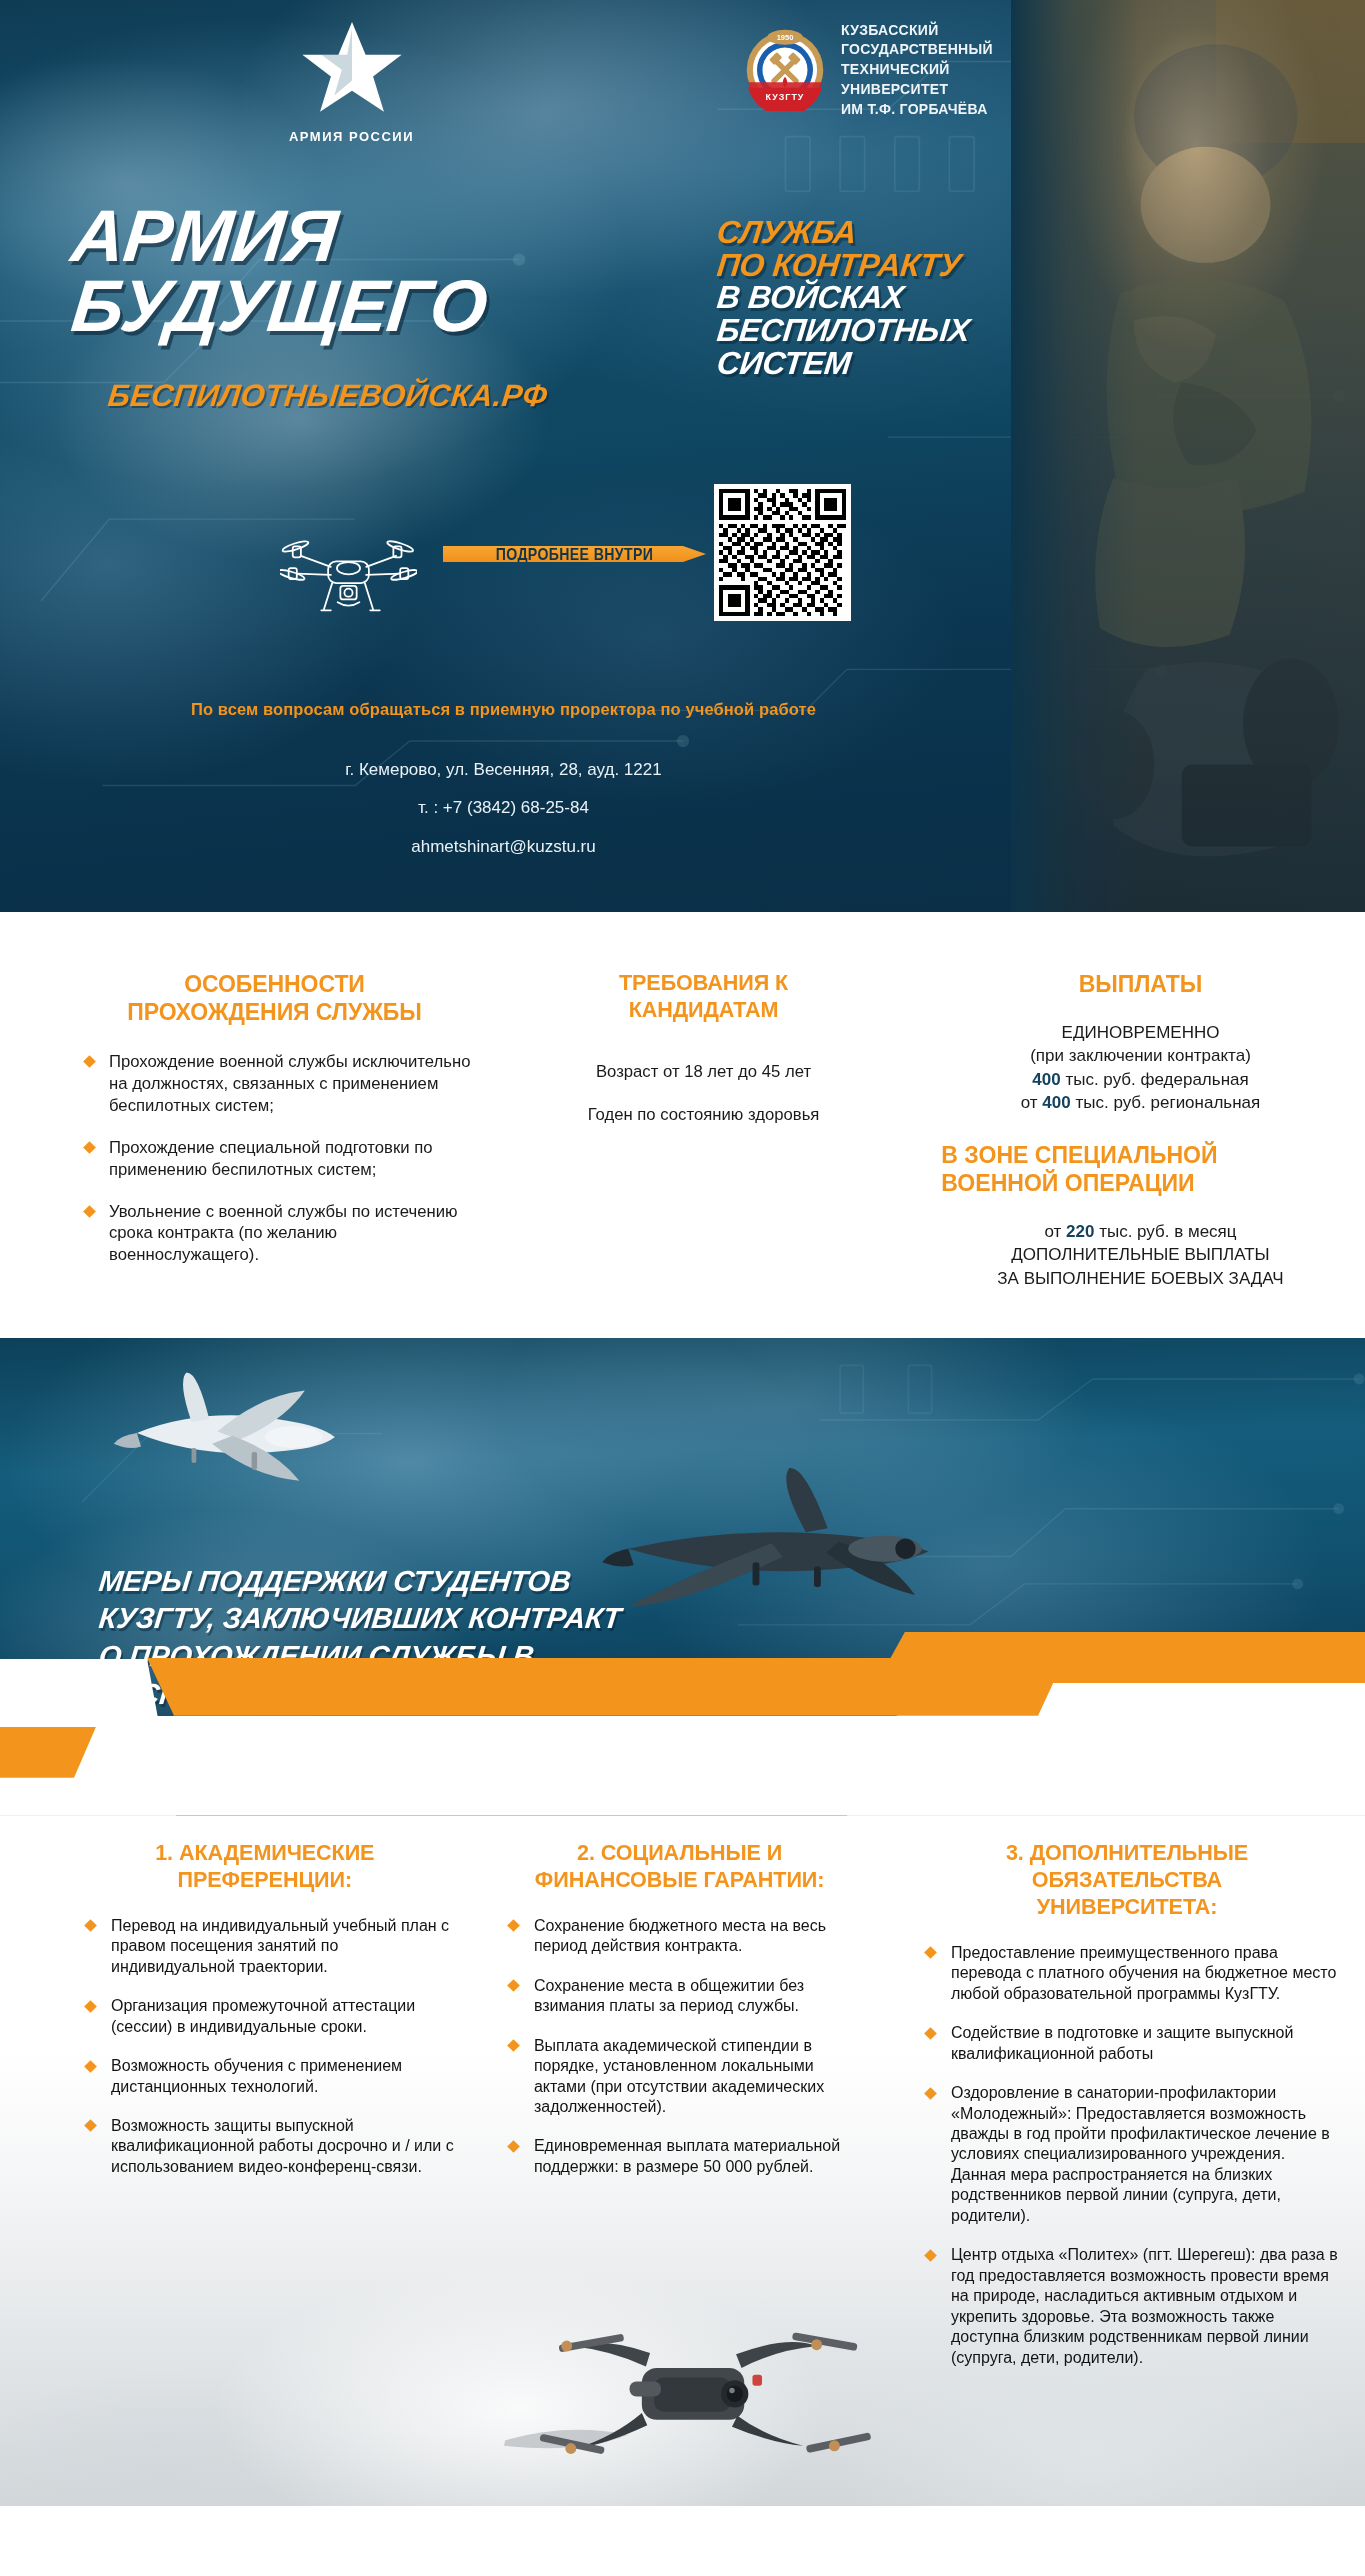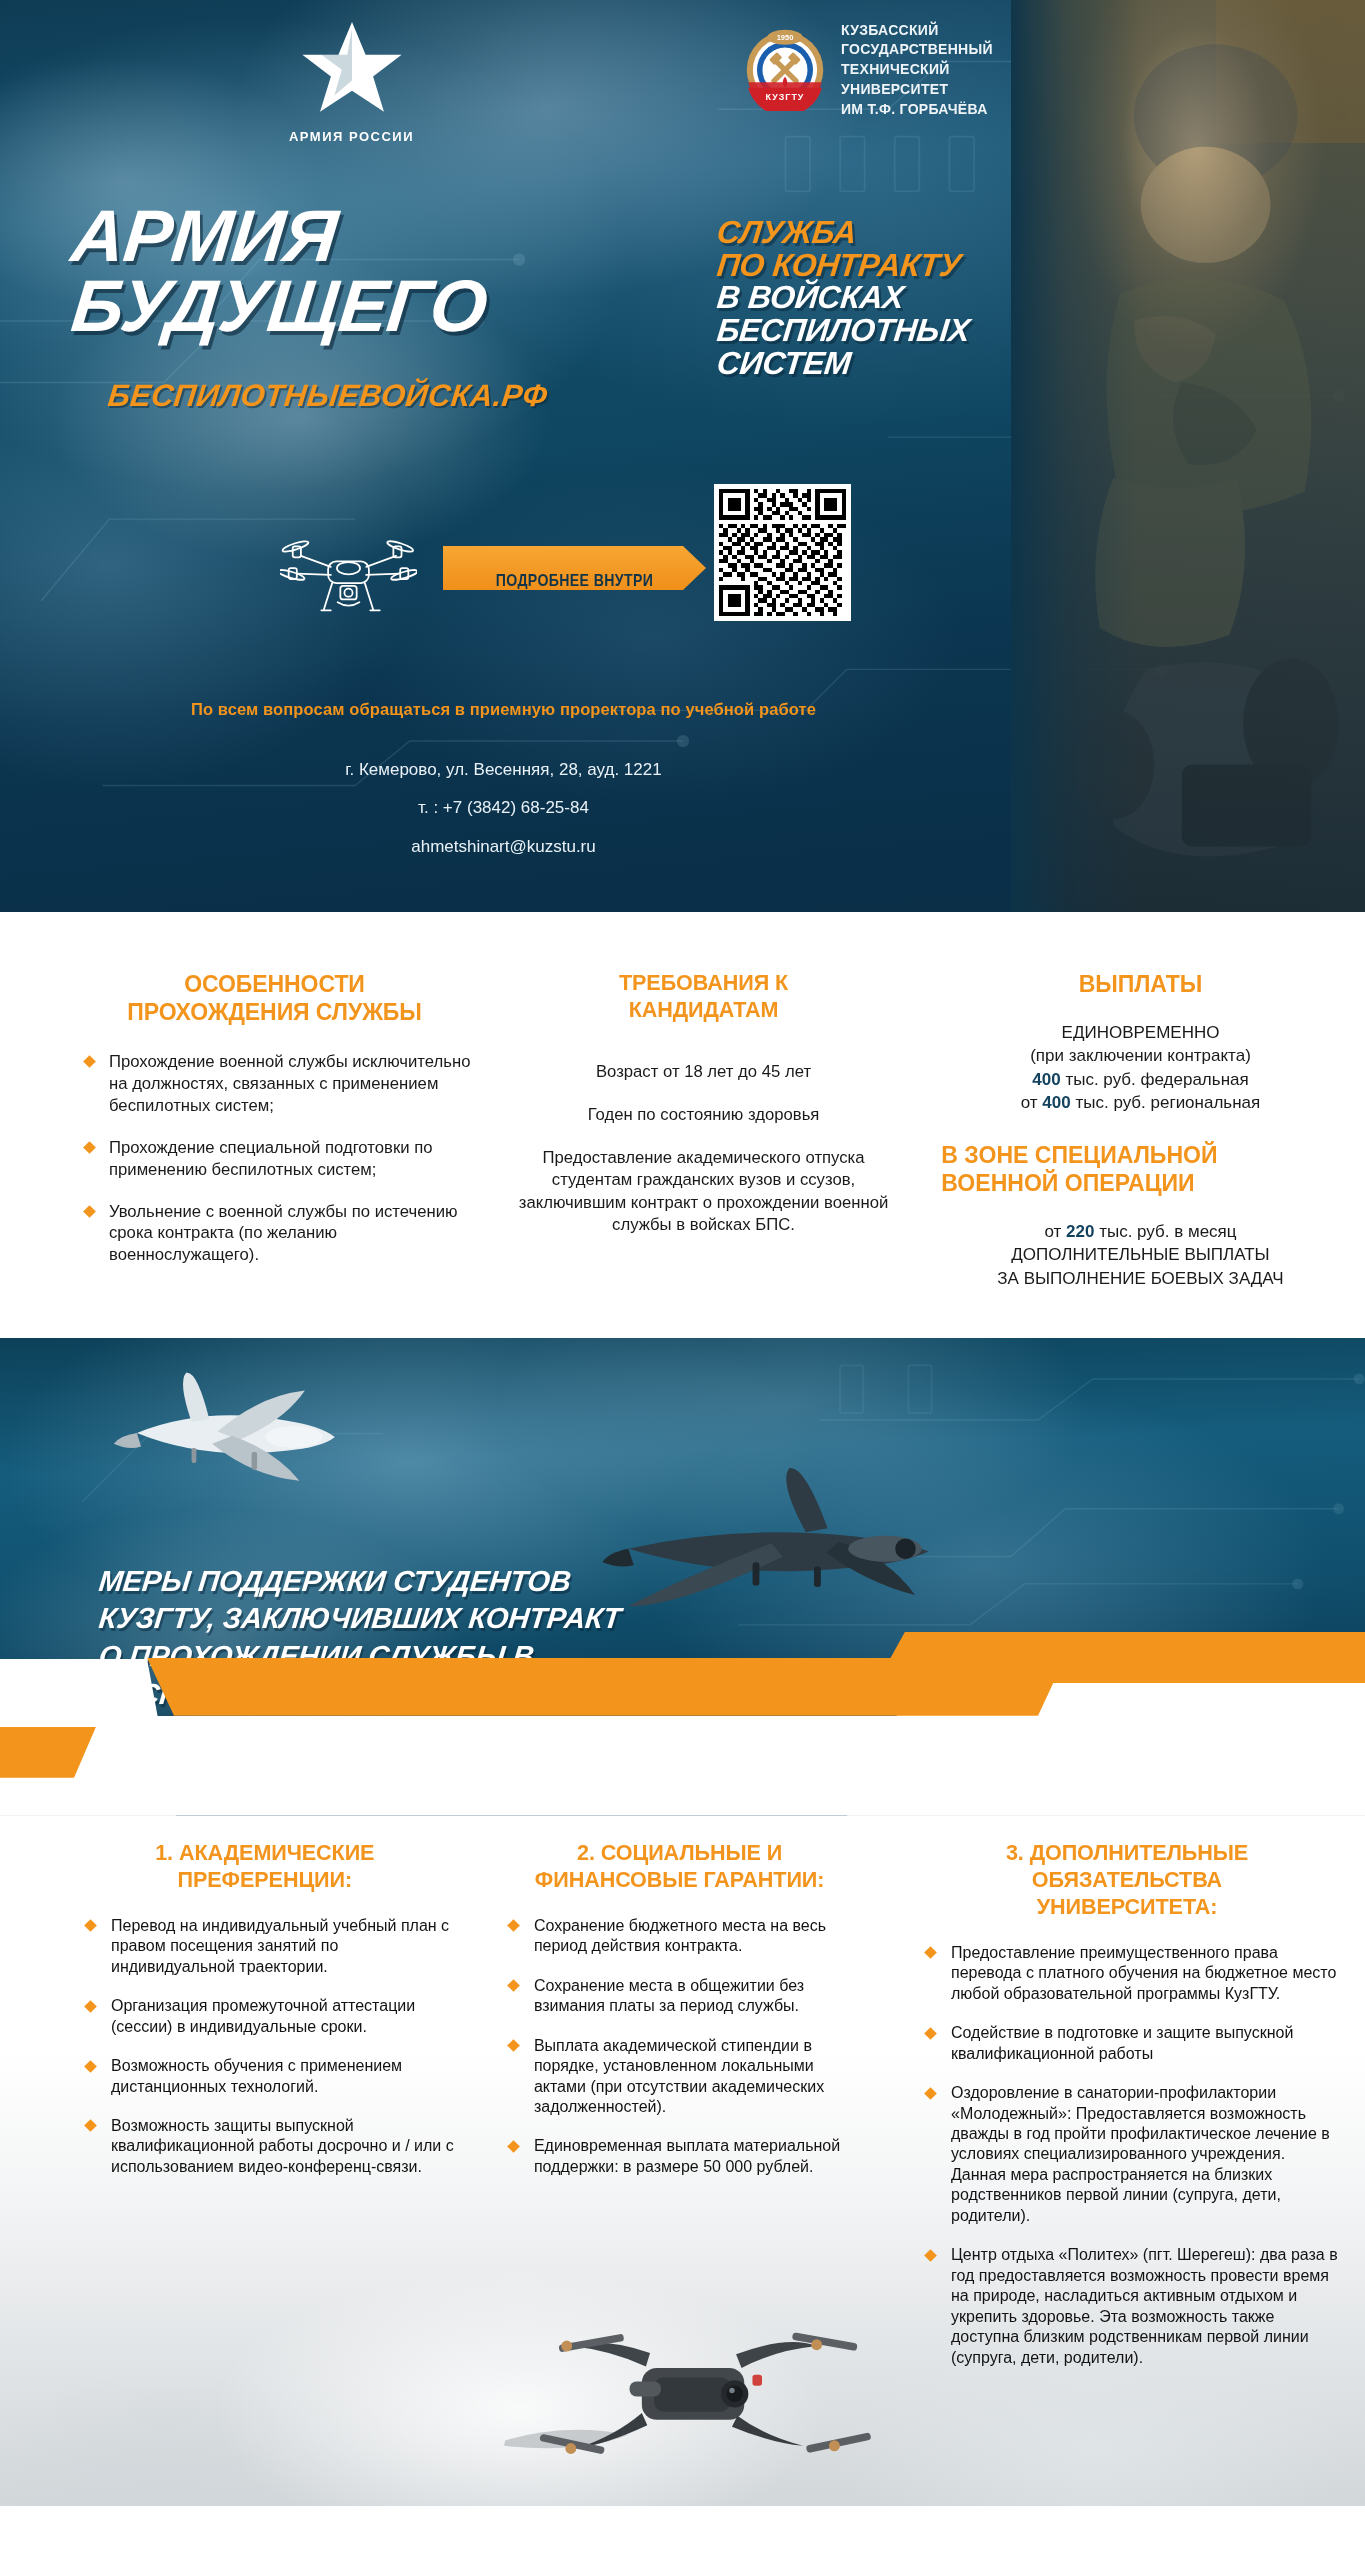--- a/index.html
+++ b/index.html
@@ -96,23 +96,23 @@
     text-transform:uppercase; font-style:italic;
     text-shadow: 2.7px 2.7px 0 rgba(5,30,48,.45);
   }
   .service-head .o { color:#f3941c; }
   .service-head .w { color:#fff; }
   .service-head div { transform:skewX(-6deg); }
 
   
   .drone-outline { position:absolute; left:280px; top:526px; }
   .cta-arrow {
-    position:absolute; left:443px; top:546px; width:263px; height:44px;
+    position:absolute; left:443px; top:546px; width:263px; height:16px;
     background: linear-gradient(180deg,#f7a633 0%, #f0901a 100%);
-    display:flex; align-items:flex-end; justify-content:center;
+    display:flex; align-items:flex-start; justify-content:center;
     clip-path: polygon(0 0, calc(100% - 23px) 0, 100% 50%, calc(100% - 23px) 100%, 0 100%);
   }
   .cta-arrow span {
     color:#123449; font-weight:700; font-size:15.7px; letter-spacing:0.4px;
     text-transform:uppercase; transform:scaleX(.9);
   }
   .qr { position:absolute; left:714px; top:484px; width:137px; height:137px; background:#fff; padding:4.8px; }
   .qr svg { display:block; }
 
   
@@ -470,21 +470,20 @@
     </div>
 
     <div class="info-col c2">
       <div class="ih small">
         <div>ТРЕБОВАНИЯ К</div>
         <div>КАНДИДАТАМ</div>
       </div>
       <div class="ctxt">
         <p>Возраст от 18 лет до 45 лет</p>
         <p>Годен по состоянию здоровья</p>
-        <p>Предоставление академического отпуска студентам гражданских вузов и ссузов, заключившим контракт о прохождении военной службы в войсках БПС.</p>
       </div>
     </div>
 
     <div class="info-col c3">
       <div class="ih">ВЫПЛАТЫ</div>
       <div class="pay">
         <div>ЕДИНОВРЕМЕННО</div>
         <div>(при заключении контракта)</div>
         <div><b>400</b><span> тыс. руб. федеральная</span></div>
         <div><span>от </span><b>400</b><span> тыс. руб. региональная</span></div>

